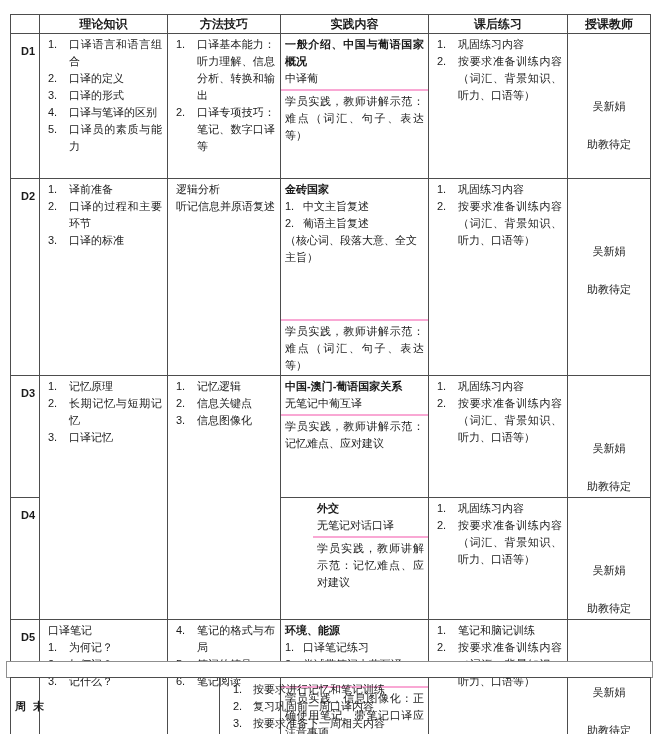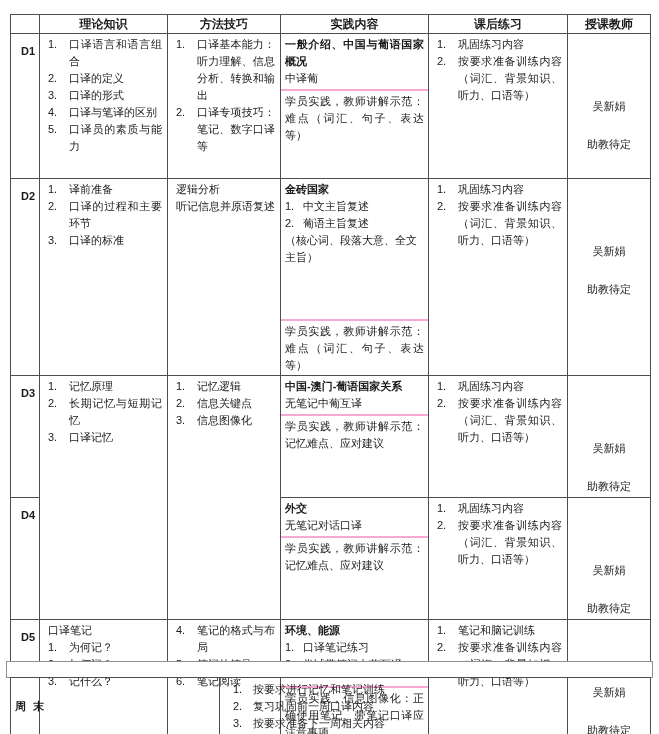--- a/index.html
+++ b/index.html
@@ -17,21 +17,21 @@
   .r1 { height:145px; } .r2 { height:197px; } .r3 { height:101px; }
   .r4 { height:95px; }  .r5 { height:128px; }
   .day { font-weight:bold; text-align:right; padding-top:9px; }
   .listcell { padding:2px 5px 2px 8px; }
   .li { display:flex; }
   .li .n { flex:0 0 21px; }
   .li .t { flex:1 1 auto; text-align:justify; }
   .pcell { padding:0; }
   .pwrap { display:flex; flex-direction:column; }
   .r1 .pwrap { height:143px; } .r2 .pwrap { height:155px;gap:48px; } .r3 .pwrap { height:99px;justify-content:center; }
-  .r4 .pwrap { height:93px; }  .r5 .pwrap { height:126px; }
+  .r4 .pwrap { height:93px;margin-left:32px; }  .r5 .pwrap { height:126px; }
   .psec { padding:2px 4px; }
   .psec.top .topic { font-weight:bold; text-align:justify; }
   .r2 .psec.top { min-height:92px; }
   .r5 .psec.top { min-height:66px; }
   .psec.note { border-top:2px solid #f9a8d4; flex:1 1 auto; text-align:justify; }
   .psec .li .n { flex:0 0 18px; }
   .tcell { text-align:center; padding-top:25px; }
   .tcell .tname { margin-bottom:21px;margin-top:39px; }
   .gap-strip { position:absolute; left:6px; top:661px; width:647px; height:17px; border:1px solid #8f8f8f; background:#fff; }
   .weekend-table { position:absolute; left:10px; top:677px; width:640px; }

